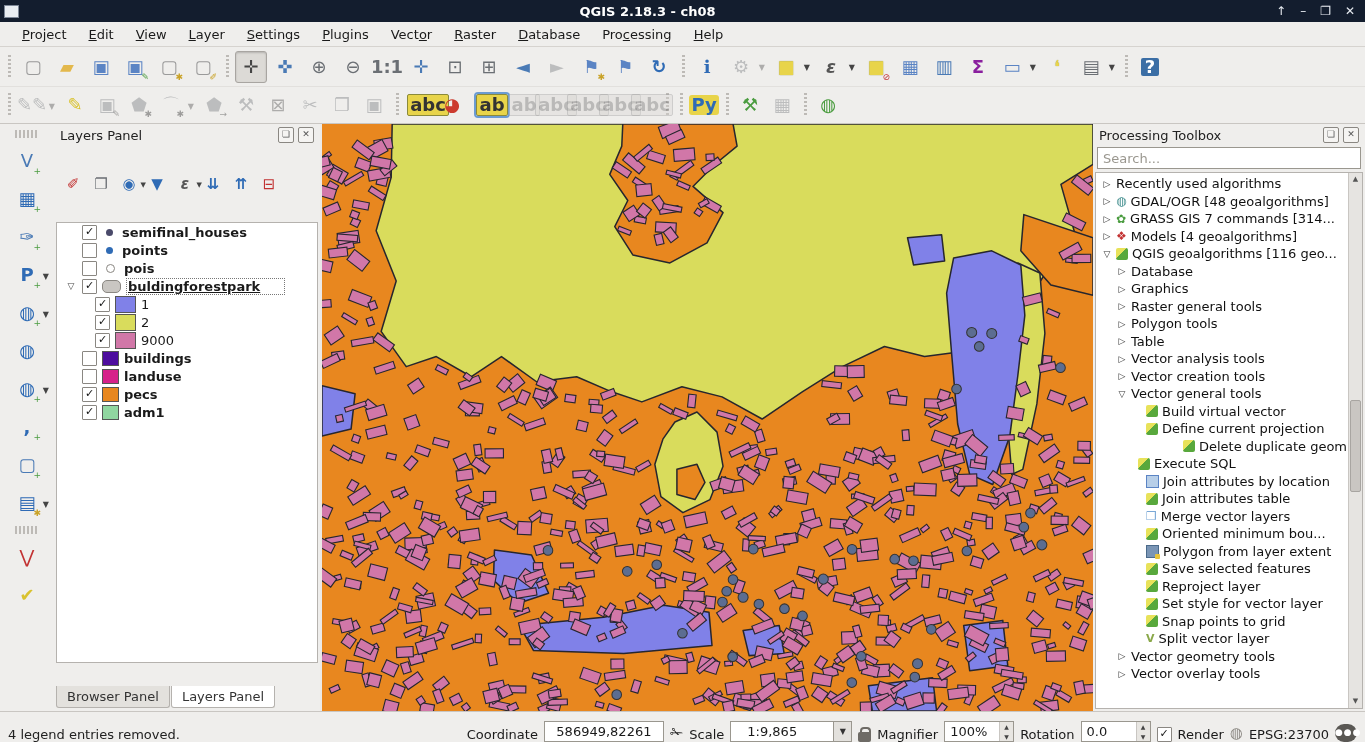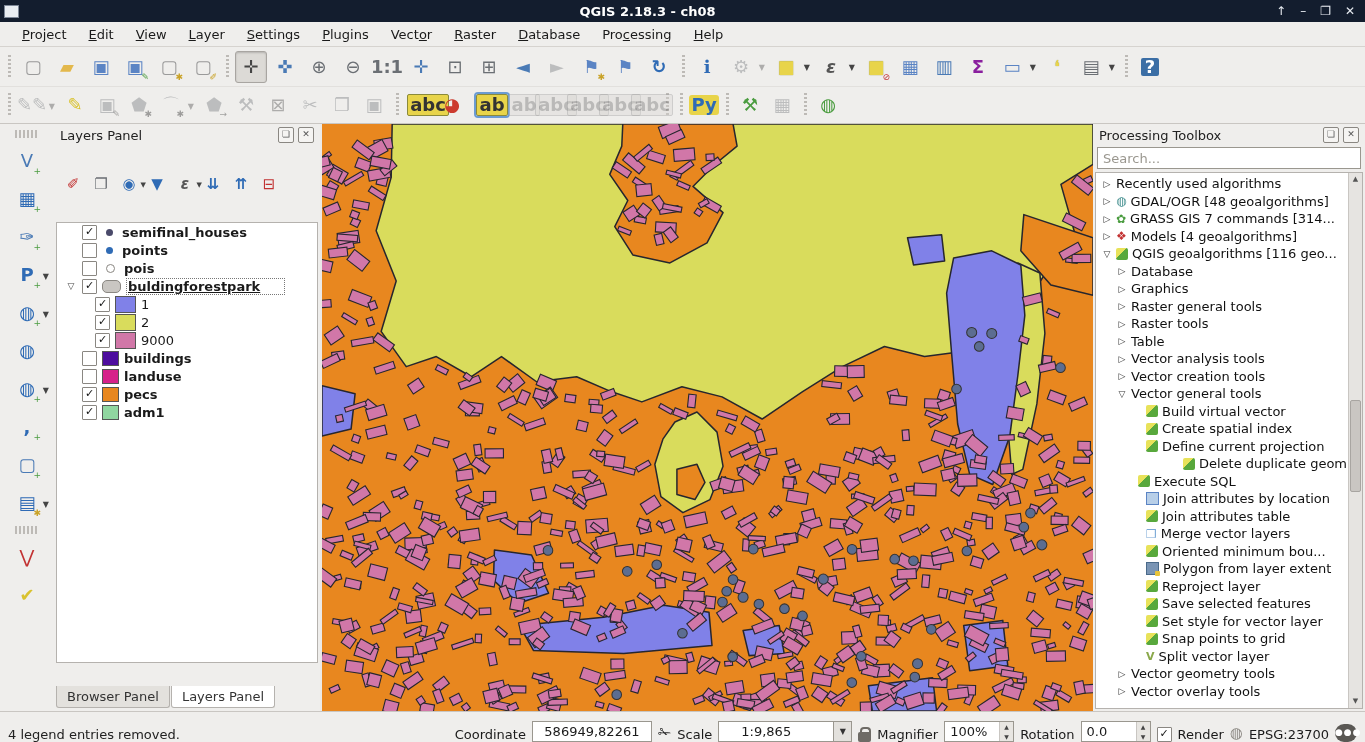--- a/index.html
+++ b/index.html
@@ -118,21 +118,21 @@
   .statusbar{left:0;top:711px;width:1365px;height:31px;background:#efeeec;border-top:1px solid #c9c6c2;
              display:flex;align-items:flex-end;padding:0 8px;box-sizing:border-box;gap:6px;font-size:13px;}
   .sb-msg{color:#222;}
   .sb-field{background:#fff;border:1px solid #9a978f;height:19px;display:flex;align-items:center;
             justify-content:center;font-size:13px;}
   .sb-spin{display:flex;align-items:stretch;border:1px solid #9a978f;background:#fff;height:19px;}
   .sb-spin .val{padding:0 5px;display:flex;align-items:center;min-width:44px;}
   .sb-spin .btns{display:flex;flex-direction:column;border-left:1px solid #c9c6c2;width:13px;}
   .sb-spin .btns span{flex:1;font-size:6px;line-height:9px;text-align:center;color:#444;background:#e8e6e2;}
   .sb-combo{display:flex;height:19px;border:1px solid #9a978f;background:#fff;}
-  .sb-combo .val{padding:0 22px;display:flex;align-items:center;min-width:70px;}
+  .sb-combo .val{padding:0 16px;display:flex;align-items:center;min-width:70px;}
   .sb-combo .dbtn{width:17px;background:#e3e1dd;border-left:1px solid #9a978f;text-align:center;
                   font-size:8px;line-height:19px;color:#333;}
   .lock{width:13px;height:10px;background:#6e6b66;border-radius:2px;position:relative;margin-top:6px;}
   .lock::before{content:"";position:absolute;left:2px;top:-5px;width:7px;height:6px;border:2px solid #6e6b66;
                 border-bottom:none;border-radius:4px 4px 0 0;}
   .balloon{width:22px;height:18px;background:#5a5854;border-radius:9px;color:#fff;font-size:9px;
            text-align:center;line-height:17px;letter-spacing:1px;}
   .epsg-ico{color:#8a8782;font-size:15px;}
   .coordtoggle{font-size:16px;color:#222;}
 </style>
@@ -1250,21 +1250,21 @@
         <div class="proc-row" style="padding-left: 21px;">
           <span class="exp">▷</span>
           <span>Graphics</span>
         </div>
         <div class="proc-row" style="padding-left: 21px;">
           <span class="exp">▷</span>
           <span>Raster general tools</span>
         </div>
         <div class="proc-row" style="padding-left: 21px;">
           <span class="exp">▷</span>
-          <span>Raster tools</span>
+          <span>Polygon tools</span>
         </div>
         <div class="proc-row" style="padding-left: 21px;">
           <span class="exp">▷</span>
           <span>Table</span>
         </div>
         <div class="proc-row" style="padding-left: 21px;">
           <span class="exp">▷</span>
           <span>Vector analysis tools</span>
         </div>
         <div class="proc-row" style="padding-left: 21px;">
@@ -1276,25 +1276,20 @@
           <span>Vector general tools</span>
         </div>
         <div class="proc-row" style="padding-left: 36px;">
           <span class="exp"></span>
           <span class="alg-ico"></span>
           <span>Build virtual vector</span>
         </div>
         <div class="proc-row" style="padding-left: 36px;">
           <span class="exp"></span>
           <span class="alg-ico"></span>
-          <span>Create spatial index</span>
-        </div>
-        <div class="proc-row" style="padding-left: 36px;">
-          <span class="exp"></span>
-          <span class="alg-ico"></span>
           <span>Define current projection</span>
         </div>
         <div class="proc-row" style="padding-left: 36px; margin-left: 37px;">
           <span class="exp"></span>
           <span class="alg-ico"></span>
           <span>Delete duplicate geom...</span>
         </div>
         <div class="proc-row" style="padding-left: 28px;">
           <span class="exp"></span>
           <span class="alg-ico"></span>
@@ -1321,26 +1316,26 @@
           <span>Oriented minimum bou...</span>
         </div>
         <div class="proc-row" style="padding-left: 36px;">
           <span class="exp"></span>
           <span class="ico-extent"></span>
           <span>Polygon from layer extent</span>
         </div>
         <div class="proc-row" style="padding-left: 36px;">
           <span class="exp"></span>
           <span class="alg-ico"></span>
-          <span>Reproject layer</span>
+          <span>Save selected features</span>
         </div>
         <div class="proc-row" style="padding-left: 36px;">
           <span class="exp"></span>
           <span class="alg-ico"></span>
-          <span>Save selected features</span>
+          <span>Reproject layer</span>
         </div>
         <div class="proc-row" style="padding-left: 36px;">
           <span class="exp"></span>
           <span class="alg-ico"></span>
           <span>Set style for vector layer</span>
         </div>
         <div class="proc-row" style="padding-left: 36px;">
           <span class="exp"></span>
           <span class="alg-ico"></span>
           <span>Snap points to grid</span>

